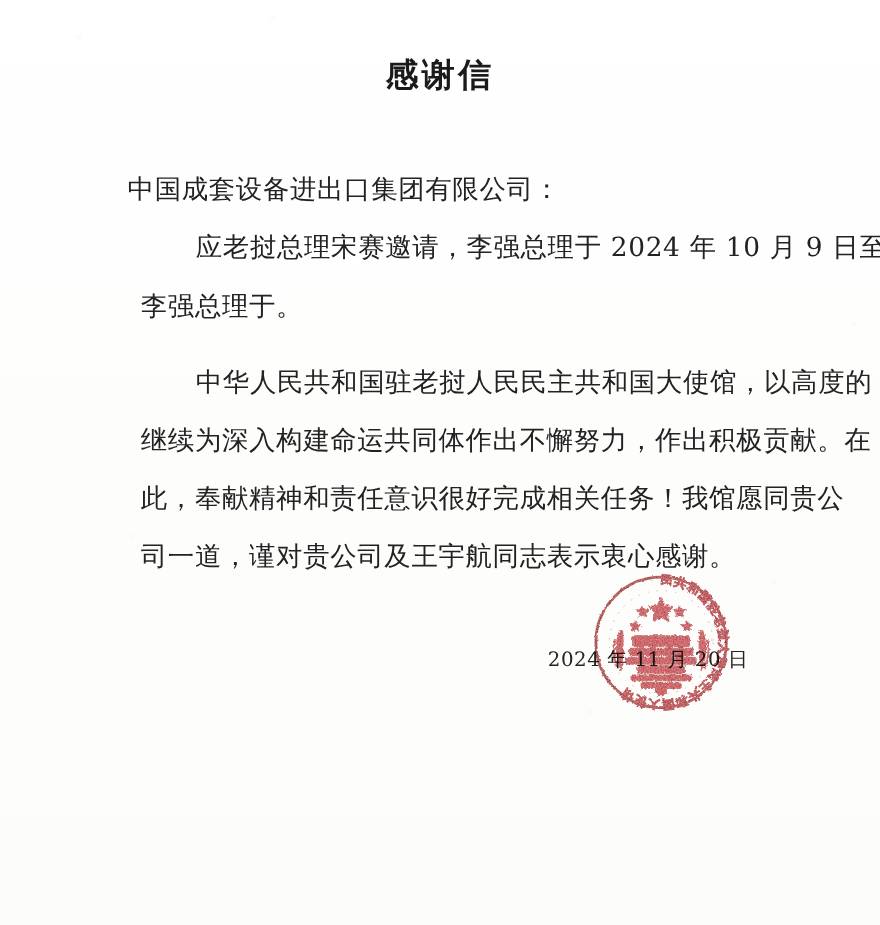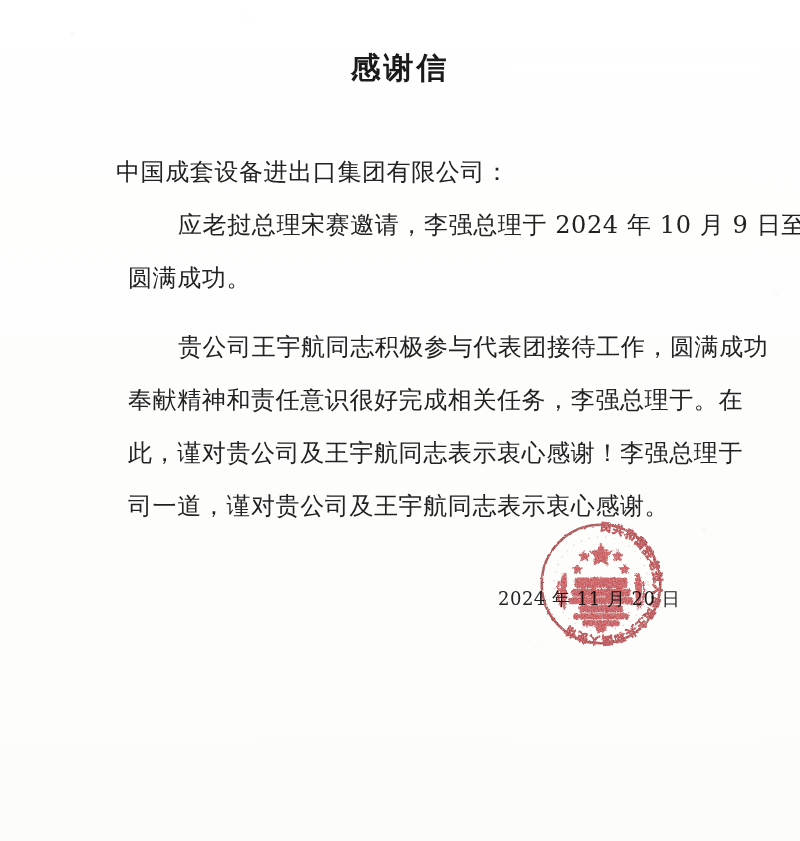--- a/index.html
+++ b/index.html
@@ -116,29 +116,29 @@
   <div class="paper-grain"></div>
 
   <div class="doc-title">感谢信</div>
 
   <div class="body-block">
 
     <p class="salutation">中国成套设备进出口集团有限公司：</p>
 
     <div>
       <p class="para-line indent">应老挝总理宋赛邀请，李强总理于 2024 年 10 月 9 日至</p>
-      <p class="para-line">圆满成功。</p>
+      <p class="para-line">李强总理于。</p>
     </div>
 
     <div class="gap"></div>
 
     <div>
-      <p class="para-line indent">贵公司王宇航同志积极参与代表团接待工作，圆满成功</p>
-      <p class="para-line">奉献精神和责任意识很好完成相关任务，李强总理于。在</p>
-      <p class="para-line">此，谨对贵公司及王宇航同志表示衷心感谢！李强总理于</p>
+      <p class="para-line indent">中华人民共和国驻老挝人民民主共和国大使馆，以高度的</p>
+      <p class="para-line">继续为深入构建命运共同体作出不懈努力，作出积极贡献。在</p>
+      <p class="para-line">此，奉献精神和责任意识很好完成相关任务！我馆愿同贵公</p>
       <p class="para-line">司一道，谨对贵公司及王宇航同志表示衷心感谢。</p>
     </div>
   </div>
 
   <div class="date-line">2024 年 11 月 20 日</div>
 
   <div class="seal">
     <svg viewBox="0 0 200 200" xmlns="http://www.w3.org/2000/svg" aria-hidden="true">
       <defs>
 

